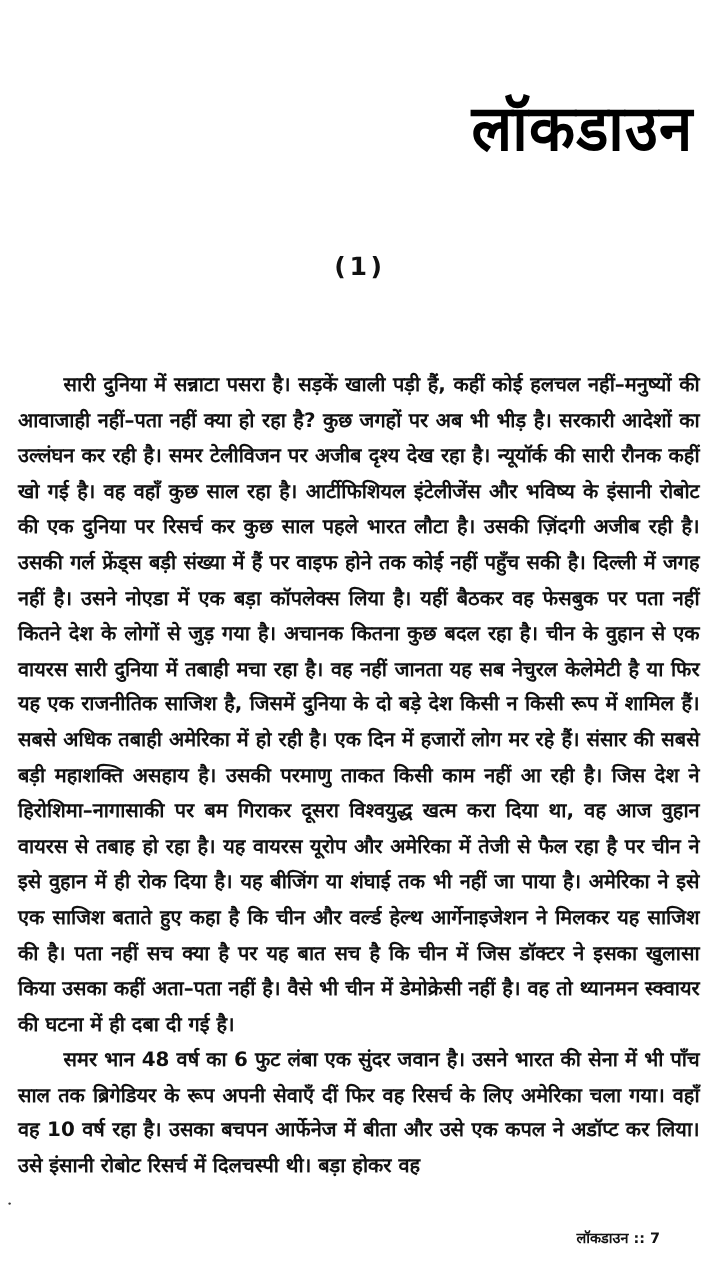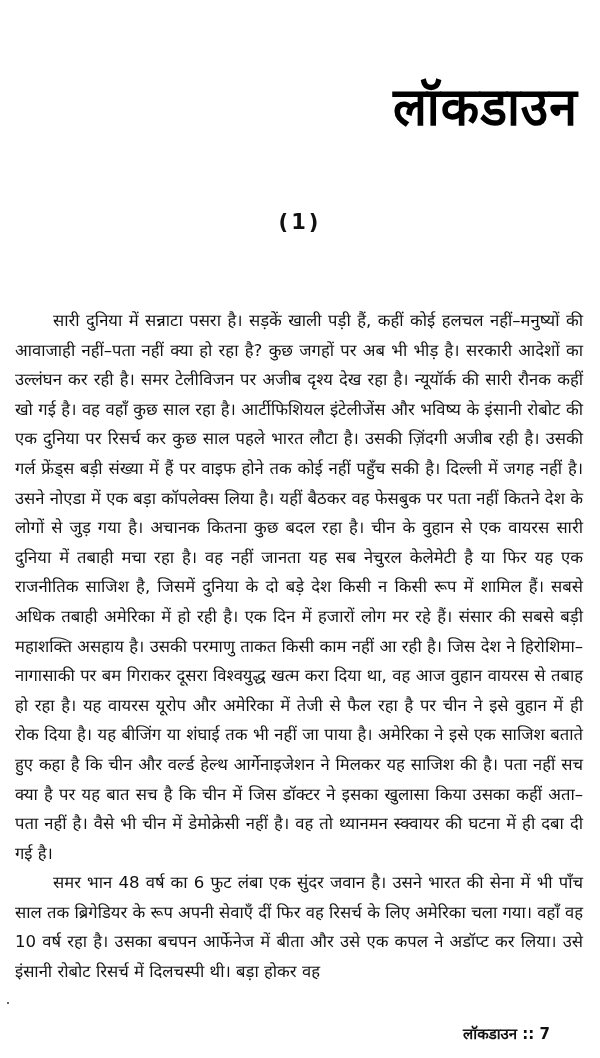--- a/index.html
+++ b/index.html
@@ -14,24 +14,24 @@
       transform: scaleY(1.05);
     }
     .section-number {
       position: absolute; top: 210px; left: 0; width: 600px; text-align: center;
       font-size: 21px; font-weight: bold; letter-spacing: 3px;
     }
     .body-text {
       position: absolute; top: 306px; left: 15px; width: 568px;
       font-size: 16.6px; line-height: 29.6px; text-align: justify;
     }
-    .body-text p { margin: 0; text-indent: 38px; }
+    .body-text p { margin: 0; text-indent: 38px; font-weight: bold; }
     .footer {
       position: absolute; top: 1023px; right: 50px;
-      font-size: 15px; font-weight: bold;
+      font-size: 12px; font-weight: bold;
     }
     .stray-dot {
       position: absolute; left: 7px; top: 1002px; width: 2px; height: 2px;
       background: #333; border-radius: 50%;
     }
   </style>
 </head>
 <body>
 
 <h1 class="chapter-title">लॉकडाउन</h1>

